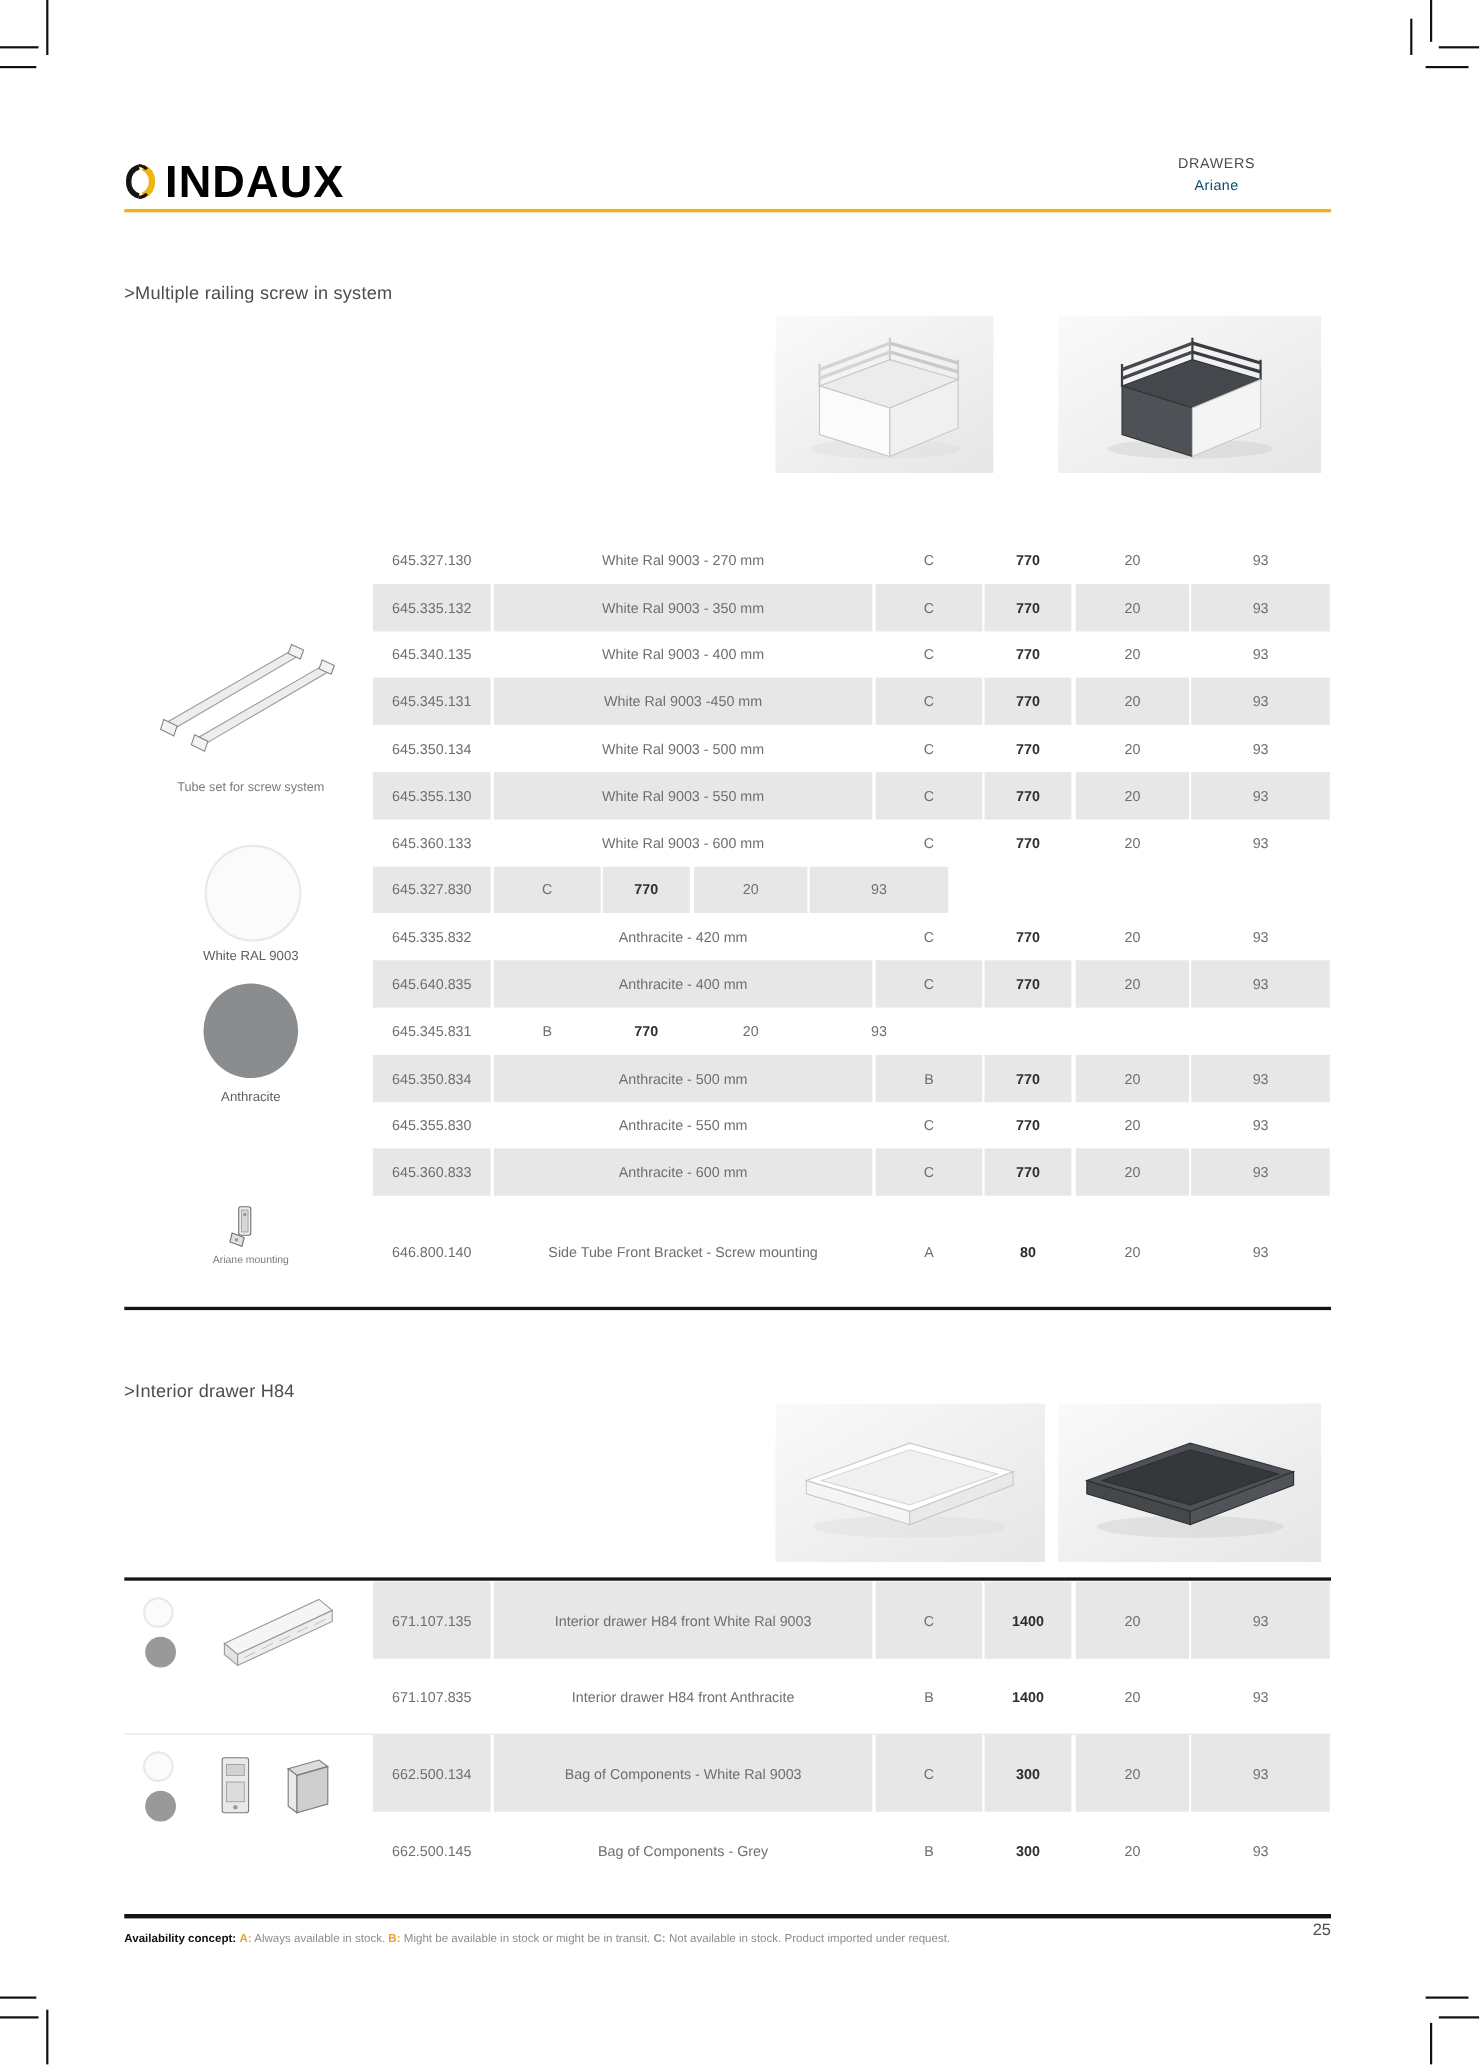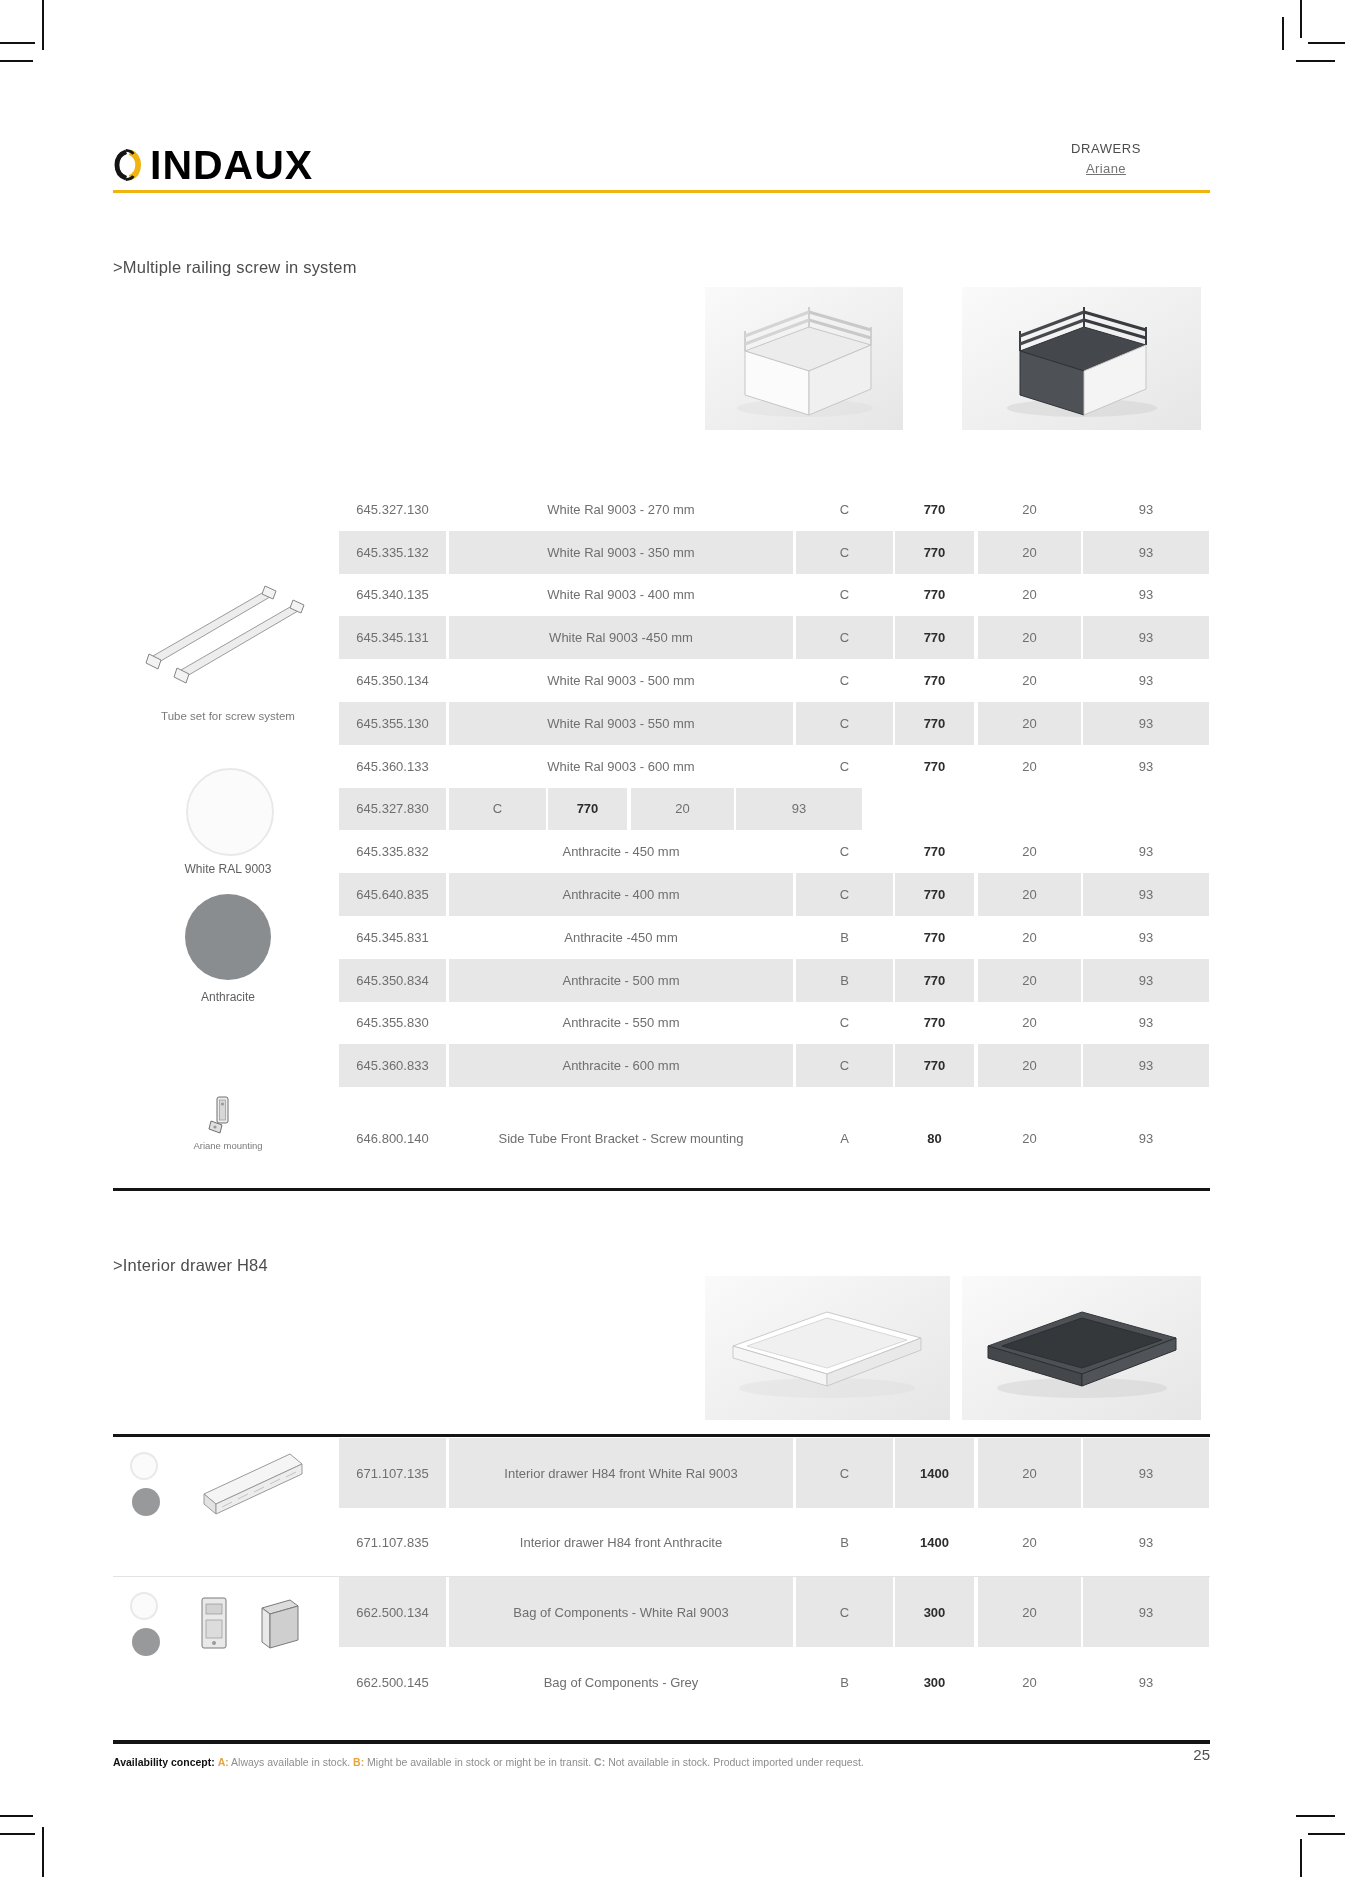--- a/index.html
+++ b/index.html
@@ -6,21 +6,21 @@
   .page{position:relative;width:1345px;height:1877px;background:#ffffff;overflow:hidden;
         font-family:"Liberation Sans",sans-serif;}
   .abs{position:absolute;}
   .mark{position:absolute;background:#111;}
   
   .logo{position:absolute;left:113px;top:144px;height:42px;display:flex;align-items:center;gap:7px;}
   .logo-text{font-size:41px;font-weight:bold;letter-spacing:1px;color:#000000;line-height:1;}
   .hdr-meta{position:absolute;left:1000px;top:144px;width:212px;}
   .meta-row{display:flex;justify-content:flex-end;align-items:center;gap:7px;height:19px;margin-bottom:1px;flex-direction:column;}
   .meta-cat{font-size:13px;letter-spacing:.6px;color:#4c4c4c;}
-  .meta-line{font-size:13px;letter-spacing:.4px;color:#737373;text-decoration:underline;}
+  .meta-line{font-size:13px;letter-spacing:.4px;color:#0c4a6e;}
   .sq{width:13px;height:13px;}
   .sq-grey{background:#c9cacb;}
   .sq-yellow{background:#F0B310;}
   .yellow-rule{position:absolute;left:113px;top:190px;width:1097px;height:3px;background:#F0B310;}
   
   .sec-title{position:absolute;left:113px;font-size:16.5px;color:#4d4d4d;letter-spacing:.2px;}
   
   .tile{position:absolute;background:linear-gradient(150deg,#fafafa 0%,#efefef 55%,#e6e6e6 100%);}
   .tile svg{width:100%;height:100%;display:block;}
   
@@ -193,37 +193,36 @@
     </div>
     <div class="r g">
       <div class="c part">645.327.830</div>
       <div class="c av">C</div>
       <div class="c pr">770</div>
       <div class="c pk">20</div>
       <div class="c pg">93</div>
     </div>
     <div class="r">
       <div class="c part">645.335.832</div>
-      <div class="c desc">Anthracite - 450 mm</div>
+      <div class="c desc">Anthracite - 420 mm</div>
       <div class="c av">C</div>
       <div class="c pr">770</div>
       <div class="c pk">20</div>
       <div class="c pg">93</div>
     </div>
     <div class="r g">
       <div class="c part">645.640.835</div>
       <div class="c desc">Anthracite - 400 mm</div>
       <div class="c av">C</div>
       <div class="c pr">770</div>
       <div class="c pk">20</div>
       <div class="c pg">93</div>
     </div>
     <div class="r">
       <div class="c part">645.345.831</div>
-      <div class="c desc">Anthracite -450 mm</div>
       <div class="c av">B</div>
       <div class="c pr">770</div>
       <div class="c pk">20</div>
       <div class="c pg">93</div>
     </div>
     <div class="r g">
       <div class="c part">645.350.834</div>
       <div class="c desc">Anthracite - 500 mm</div>
       <div class="c av">B</div>
       <div class="c pr">770</div>

